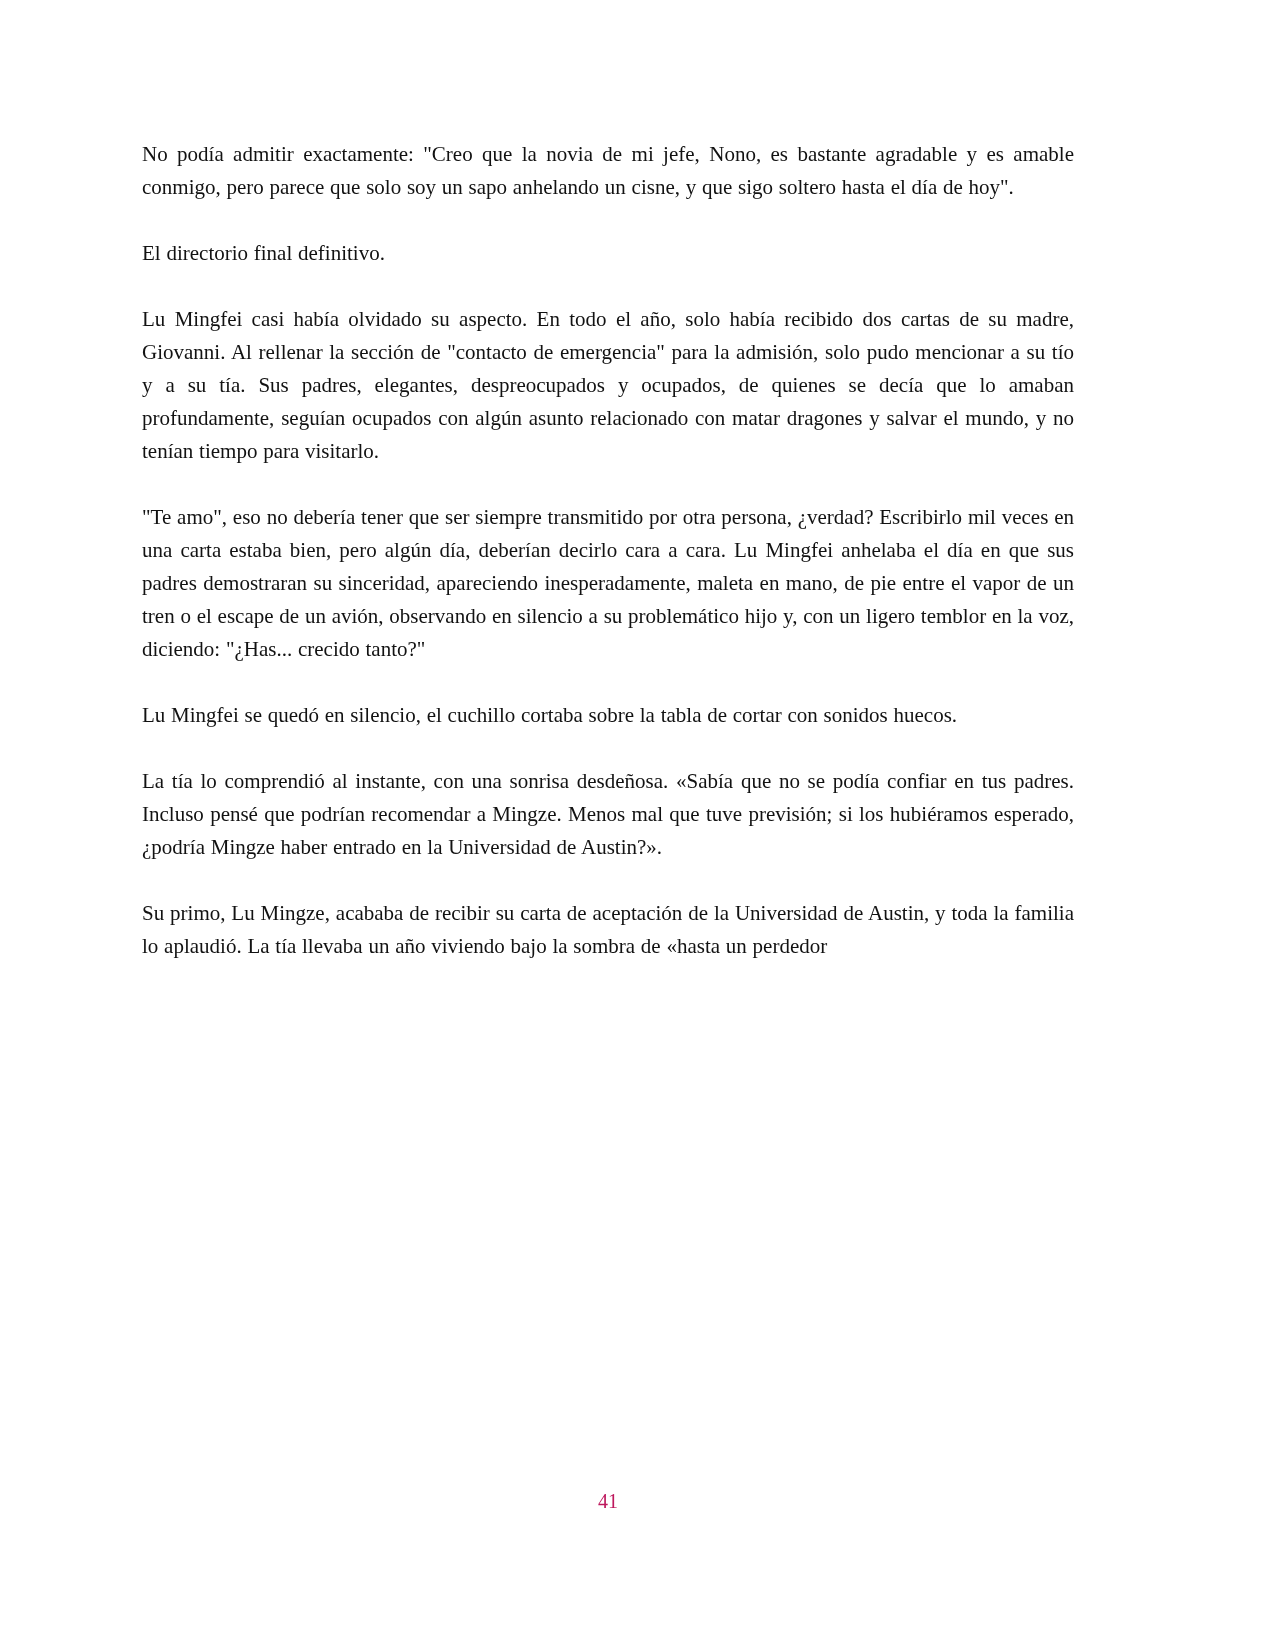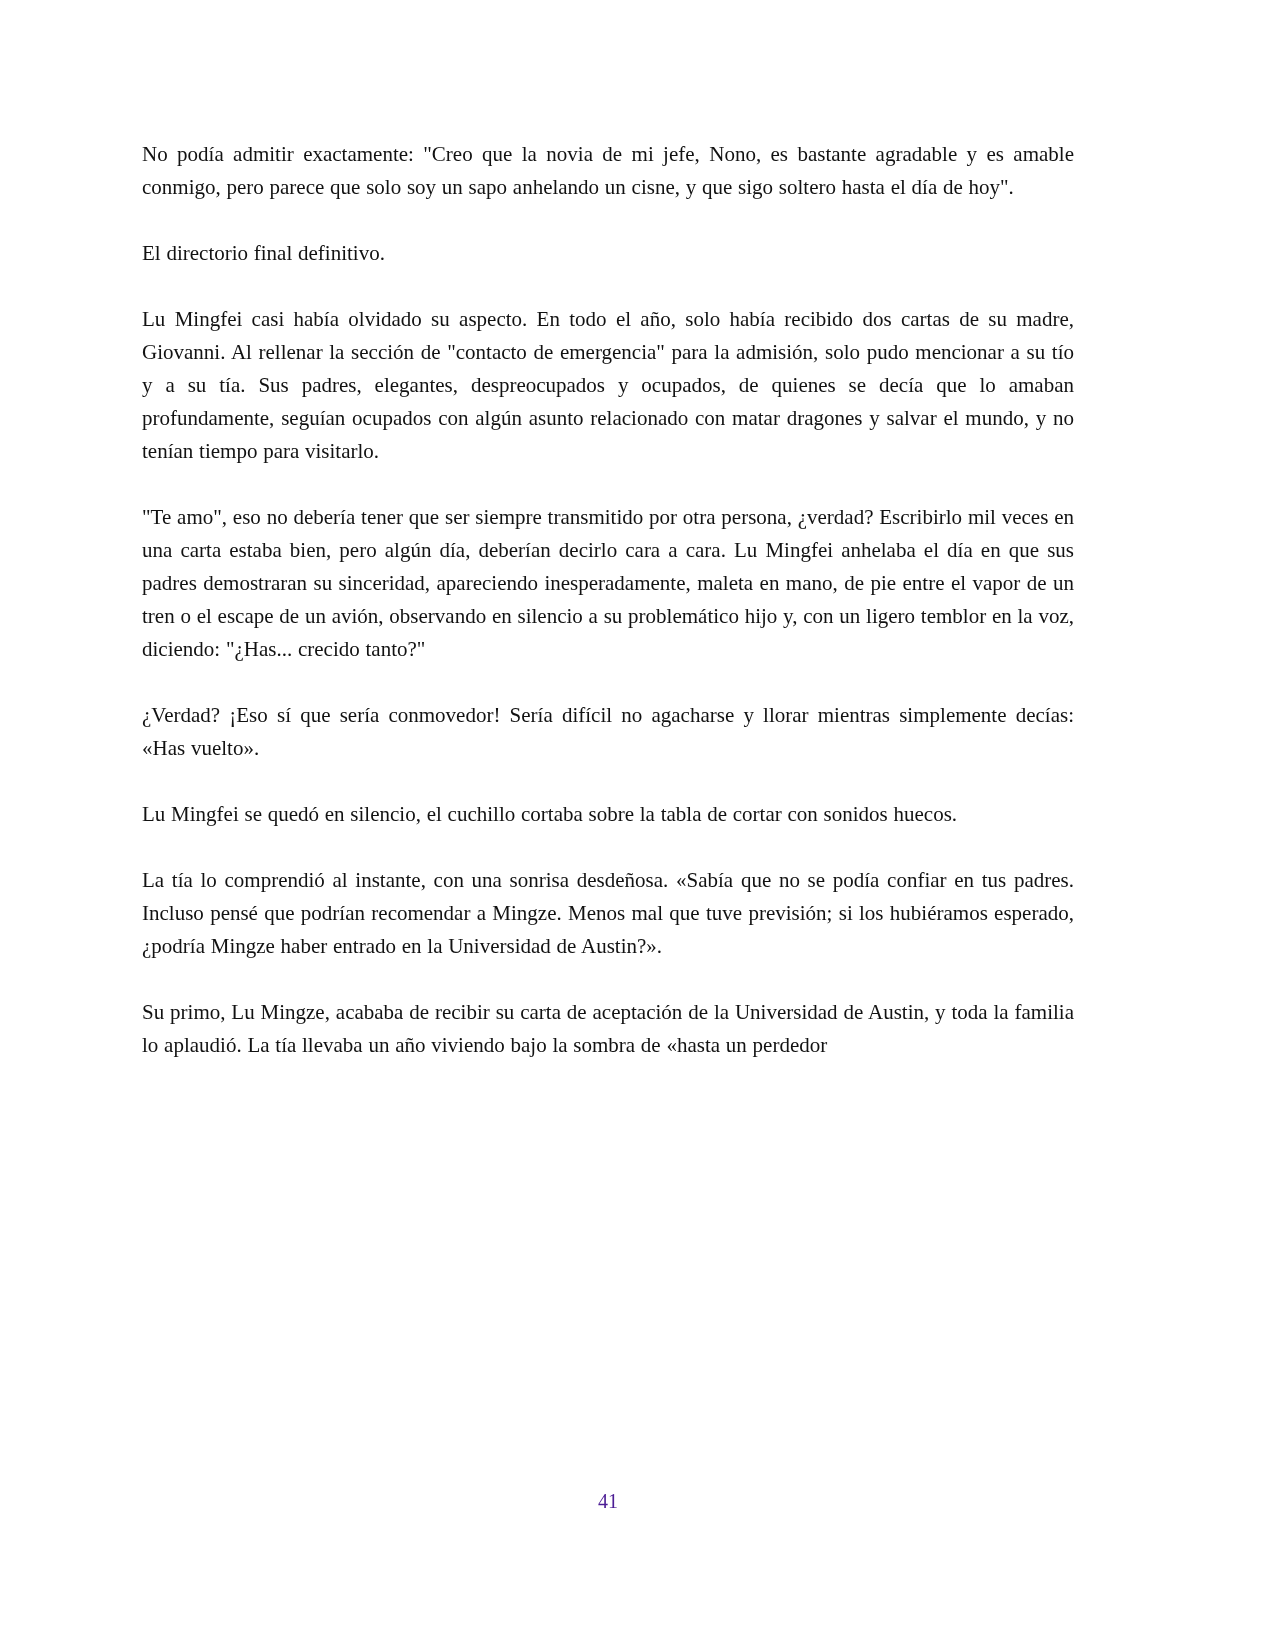--- a/index.html
+++ b/index.html
@@ -30,31 +30,30 @@
     margin-bottom: 33px;
     word-spacing: 0.5px;
   }
   .footer {
     position: absolute;
     top: 1490px;
     left: 142px;
     width: 932px;
     text-align: center;
     font-size: 20px;
-    color: #4c1d95;
+    color: #be185d;
   }
 </style>
 </head>
 <body>
 
 <div class="page">
   <div class="content">
     <p>No podía admitir exactamente: "Creo que la novia de mi jefe, Nono, es bastante agradable y es amable conmigo, pero parece que solo soy un sapo anhelando un cisne, y que sigo soltero hasta el día de hoy".</p>
     <p>El directorio final definitivo.</p>
     <p>Lu Mingfei casi había olvidado su aspecto. En todo el año, solo había recibido dos cartas de su madre, Giovanni. Al rellenar la sección de "contacto de emergencia" para la admisión, solo pudo mencionar a su tío y a su tía. Sus padres, elegantes, despreocupados y ocupados, de quienes se decía que lo amaban profundamente, seguían ocupados con algún asunto relacionado con matar dragones y salvar el mundo, y no tenían tiempo para visitarlo.</p>
     <p>"Te amo", eso no debería tener que ser siempre transmitido por otra persona, ¿verdad? Escribirlo mil veces en una carta estaba bien, pero algún día, deberían decirlo cara a cara. Lu Mingfei anhelaba el día en que sus padres demostraran su sinceridad, apareciendo inesperadamente, maleta en mano, de pie entre el vapor de un tren o el escape de un avión, observando en silencio a su problemático hijo y, con un ligero temblor en la voz, diciendo: "¿Has... crecido tanto?"</p>
-    <p>¿Verdad? ¡Eso sí que sería conmovedor! Sería difícil no agacharse y llorar mientras simplemente decías: «Has vuelto».</p>
     <p>Lu Mingfei se quedó en silencio, el cuchillo cortaba sobre la tabla de cortar con sonidos huecos.</p>
     <p>La tía lo comprendió al instante, con una sonrisa desdeñosa. «Sabía que no se podía confiar en tus padres. Incluso pensé que podrían recomendar a Mingze. Menos mal que tuve previsión; si los hubiéramos esperado, ¿podría Mingze haber entrado en la Universidad de Austin?».</p>
     <p>Su primo, Lu Mingze, acababa de recibir su carta de aceptación de la Universidad de Austin, y toda la familia lo aplaudió. La tía llevaba un año viviendo bajo la sombra de «hasta un perdedor</p>
   </div>
   <div class="footer">41</div>
 </div>
 
 </body></html>

